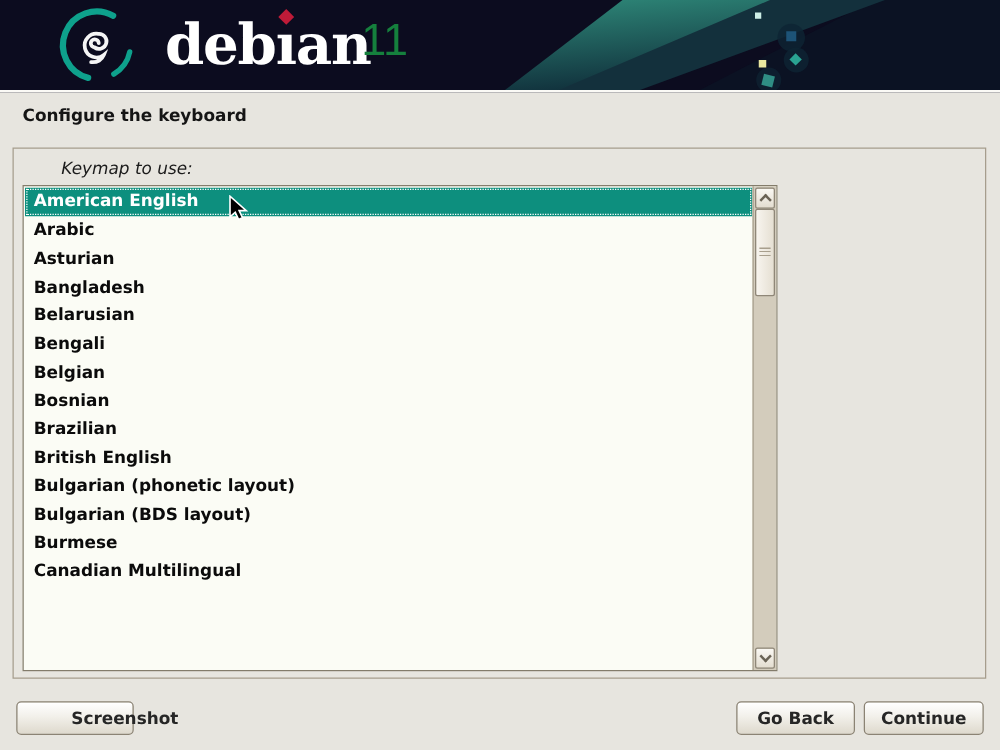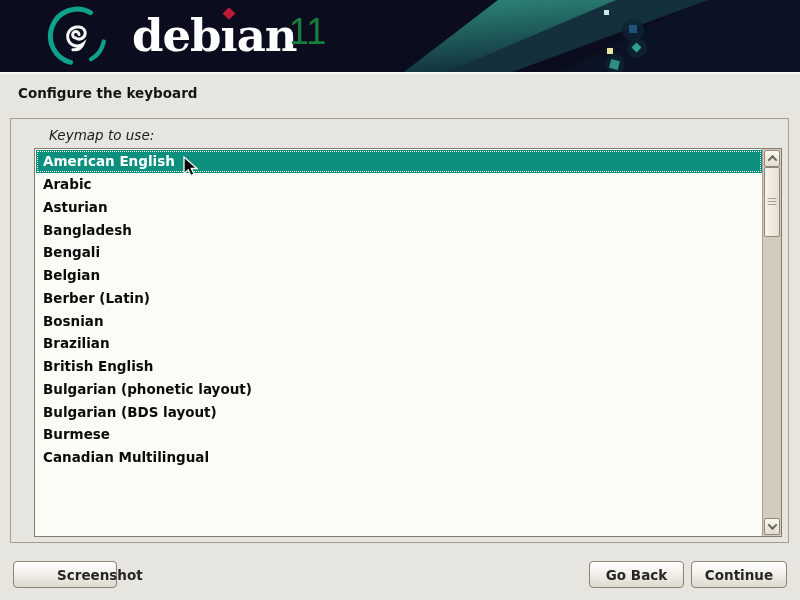--- a/index.html
+++ b/index.html
@@ -43,21 +43,21 @@
   
   .panel{
     position:absolute;left:10px;top:118px;width:779px;height:425px;
     border:1px solid #a69d8d;box-sizing:border-box;
   }
   .question{
     position:absolute;left:18px;top:8px;
     font-size:13.5px;font-style:italic;color:#1b1b1b;margin-left:20px;
   }
   .listbox{
-    position:absolute;left:23px;top:29px;width:748px;height:389px;
+    position:absolute;left:7px;top:29px;width:604px;height:389px;
     background:var(--list-bg,#fbfcf5);
     border:1px solid #837c6b;box-sizing:border-box;
   }
   .rows{position:absolute;left:1px;top:1px;right:19px;bottom:1px;overflow:hidden;}
   .row{
     height:22.76px;display:flex;align-items:center;padding-left:7px;
     font-size:13.5px;font-weight:bold;color:#0b0b0b;box-sizing:border-box;
   }
   .row.selected{
     background:var(--sel-teal,#0d8f7e);color:#ffffff;
@@ -92,21 +92,21 @@
   
   .btn{
     position:absolute;height:27px;top:561px;
     border:1px solid #8b8374;border-radius:4px;
     background:linear-gradient(#ffffff,#f2f0ea 45%,#ded9cd);
     font-family:"DejaVu Sans","Liberation Sans",sans-serif;
     font-size:13.5px;font-weight:bold;color:#262626;
     box-shadow:inset 0 1px 0 rgba(255,255,255,.7);
     padding:0 12px;cursor:default;
   }
-  .btn-screenshot{left:13px;width:104px;padding-left:43px;}
+  .btn-screenshot{left:13px;width:94px;padding-left:43px;}
   .btn-goback{left:589px;width:95px;}
   .btn-continue{left:691px;width:96px;}
   
   .cursor{position:absolute;left:183px;top:156px;pointer-events:none;}
 </style>
 </head>
 <body style="--sel-teal: #0d8f7e; --banner-bg: #0c0c1f; --logo-teal: #0ea18c; --diamond-red: #bf1b38; --page-bg: #e7e5df; --list-bg: #fbfcf5;">
 
 <header class="banner">
   <svg class="banner-art" width="800" height="72" viewBox="0 0 800 72" preserveAspectRatio="none">
@@ -154,27 +154,27 @@
         <div class="row">
           <span>Arabic</span>
         </div>
         <div class="row">
           <span>Asturian</span>
         </div>
         <div class="row">
           <span>Bangladesh</span>
         </div>
         <div class="row">
+          <span>Belarusian</span>
+        </div>
+        <div class="row">
           <span>Bengali</span>
         </div>
         <div class="row">
           <span>Belgian</span>
-        </div>
-        <div class="row">
-          <span>Berber (Latin)</span>
         </div>
         <div class="row">
           <span>Bosnian</span>
         </div>
         <div class="row">
           <span>Brazilian</span>
         </div>
         <div class="row">
           <span>British English</span>
         </div>

